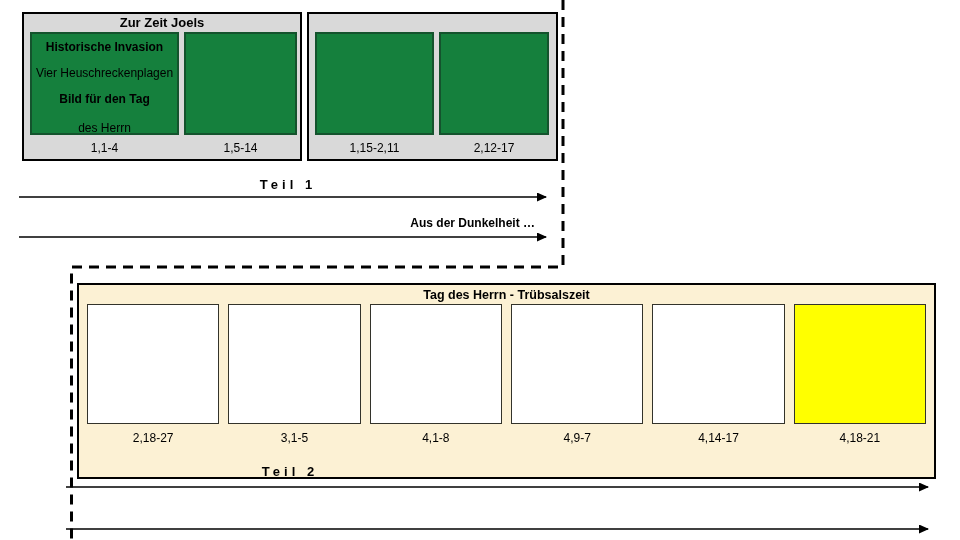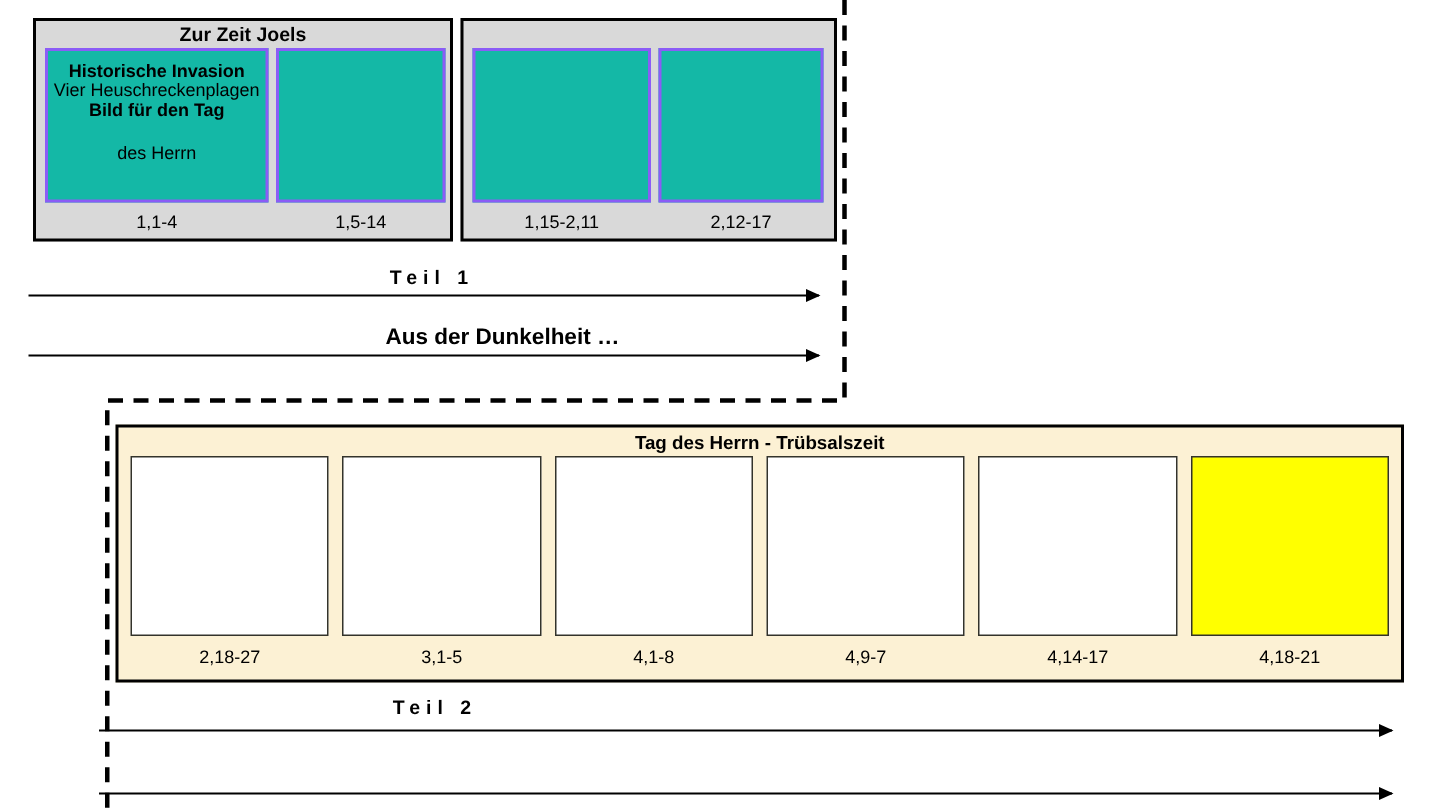--- a/index.html
+++ b/index.html
@@ -12,43 +12,43 @@
 
   
   .panel-gray{
     position:absolute;background:#d9d9d9;border:2.5px solid #000;z-index:2;
   }
   .panel-title{
     position:absolute;left:0;right:0;top:1px;text-align:center;
     font-weight:bold;font-size:13px;line-height:15px;
   }
   .white-box{
-    position:absolute;background:#14b8a6;border:2px solid #8b5cf6;
+    position:absolute;background:#15803d;border:2px solid #14532d;
   }
   .ref-label{
     position:absolute;text-align:center;font-size:12px;line-height:14px;
   }
   .box-text{padding-top:7px;text-align:center;font-size:12px;line-height:13px;}
   .box-text p{margin:0;}
   .box-text .b{font-weight:bold;}
-  .box-text .gap{margin-top:0;}
+  .box-text .gap{margin-top:13px;}
   .box-text .tight{margin-top:16px;}
 
   
   .flow-title{
     position:absolute;text-align:center;font-weight:bold;font-size:13px;
     letter-spacing:4px;z-index:2;
   }
   .flow-subtitle{
-    position:absolute;text-align:center;font-weight:bold;font-size:15px;z-index:2;
+    position:absolute;text-align:right;font-weight:bold;font-size:12px;z-index:2;
   }
 
   
   .panel-cream{
-    position:absolute;left:77px;top:283px;width:859px;height:172px;
+    position:absolute;left:77px;top:283px;width:859px;height:196px;
     background:#fcf1d4;border:2px solid #000;z-index:2;
   }
   .panel-cream .panel-title{font-size:12.5px;top:3px;}
   .boxes-row{
     position:absolute;left:8px;right:8px;top:19px;height:120px;
     display:flex;gap:9px;
   }
   .boxes-row .t-box{
     flex:1;background:#ffffff;border:1.5px solid #33332b;
   }

